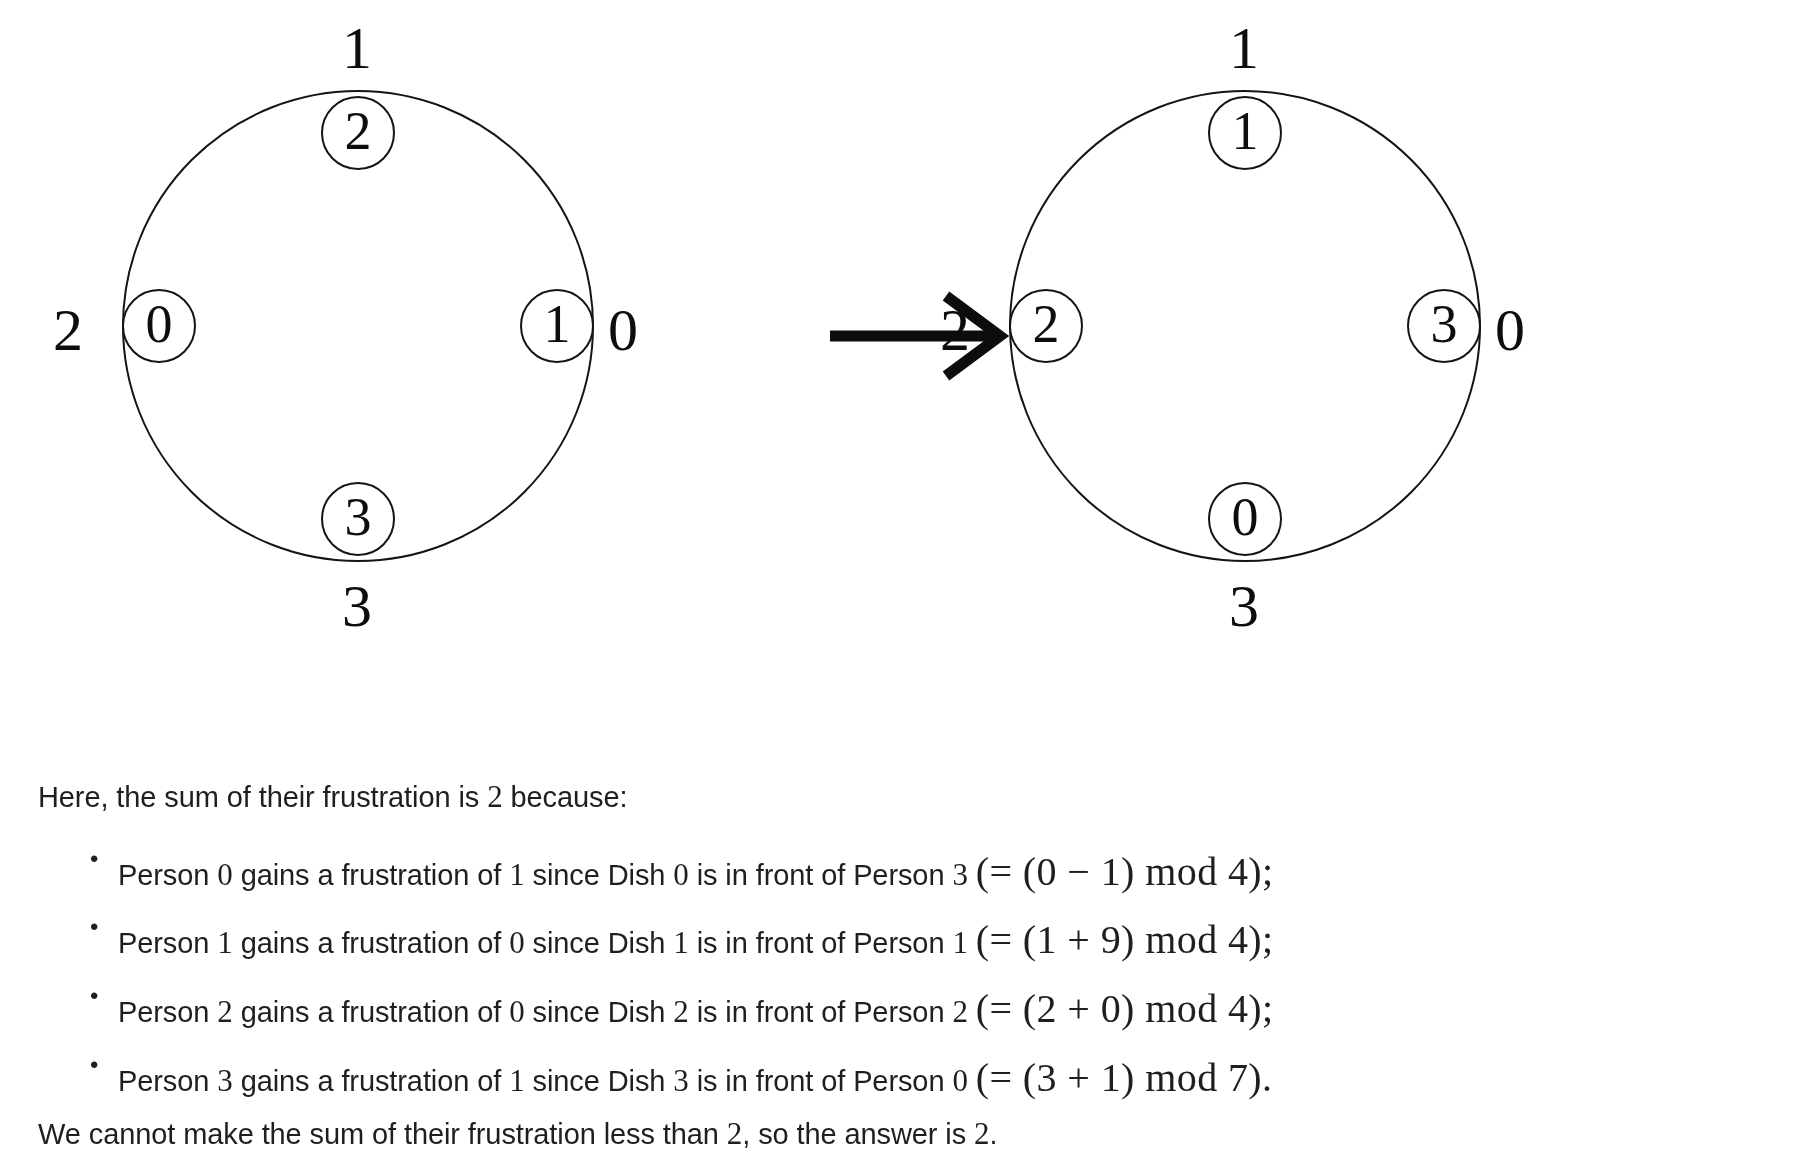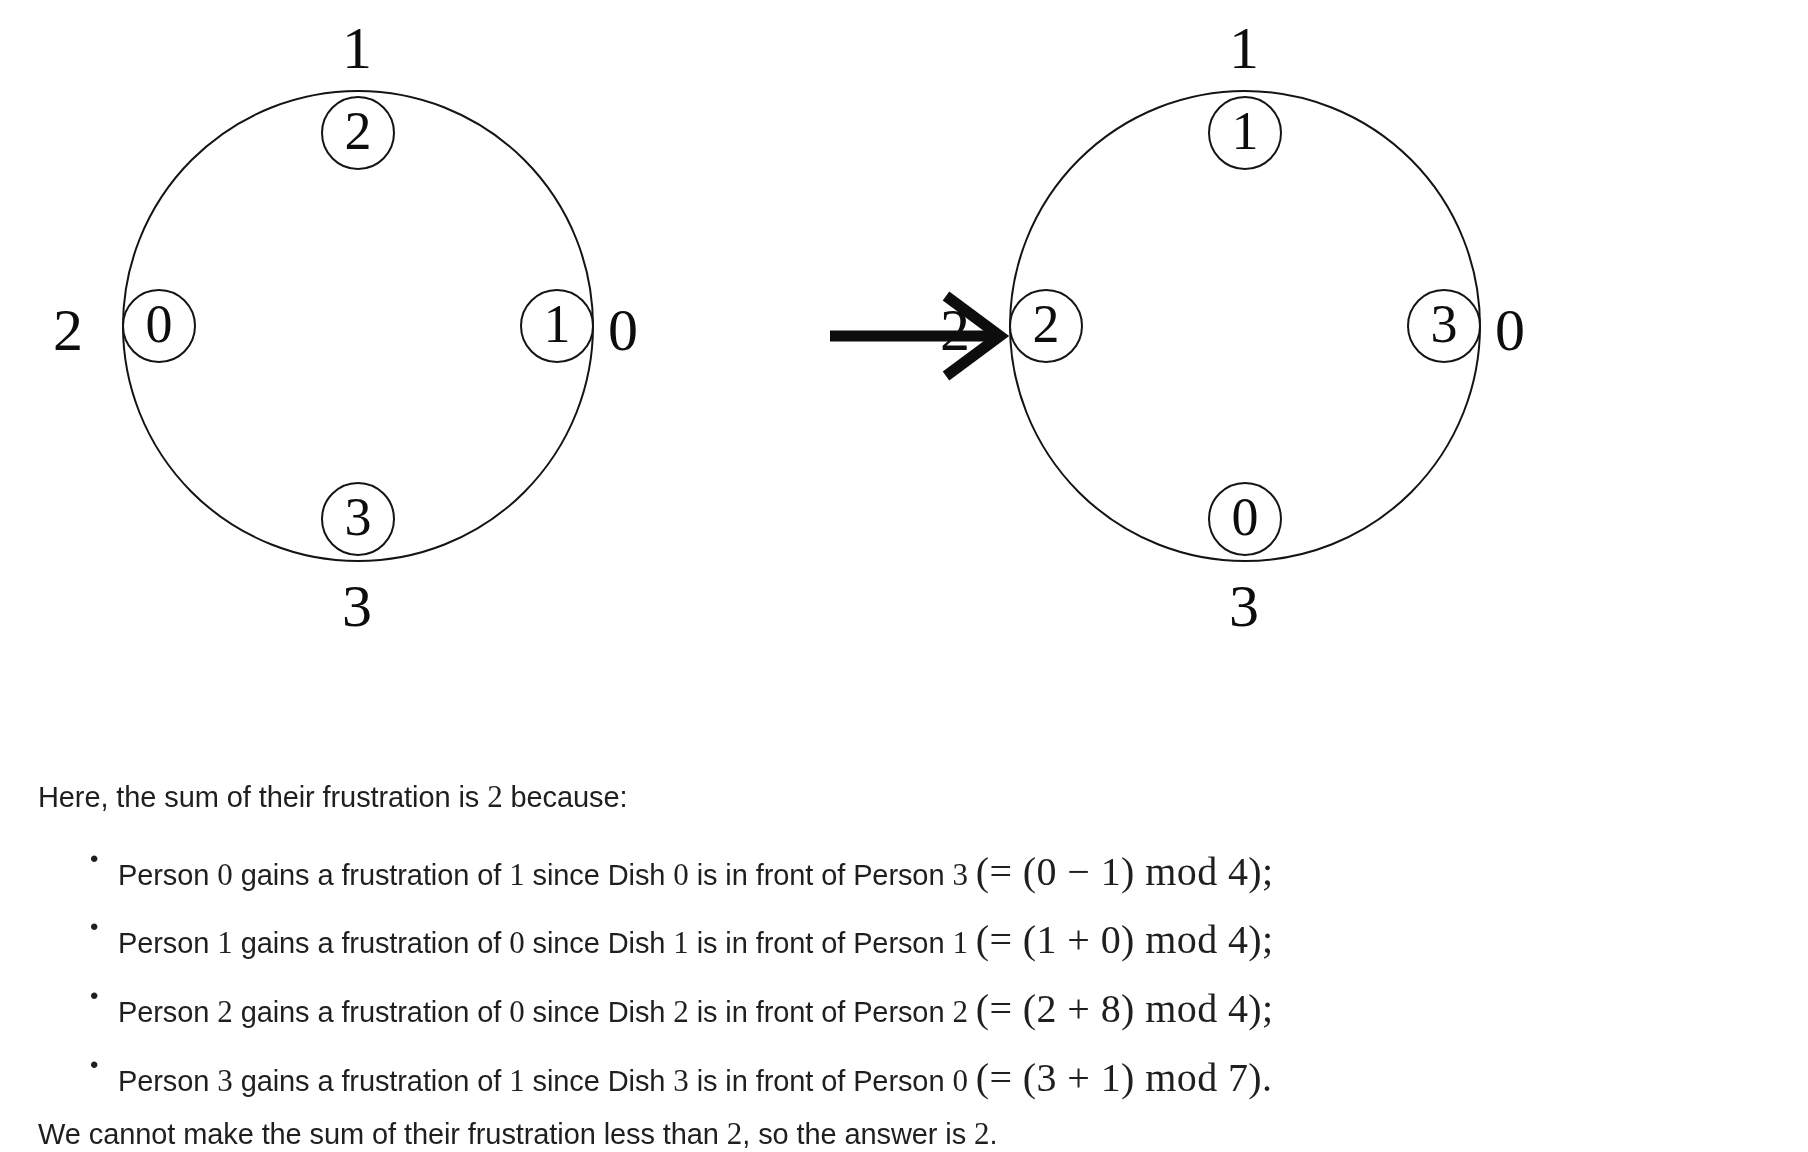--- a/index.html
+++ b/index.html
@@ -207,22 +207,22 @@
 
 </div>
 
 <div id="prose">
 
   <p class="para" id="para-intro"><span>Here, the sum of their frustration is</span> <span class="mnum">2</span> <span>because:</span></p>
 
   <ul id="bullets">
     <li><span>Person</span> <span class="mnum">0</span> <span>gains a frustration of</span> <span class="mnum">1</span> <span>since Dish</span> <span class="mnum">0</span> <span>is in front of Person</span> <span class="mnum">3</span> <span class="mexpr">(= (0 − 1) mod 4);</span></li>
 
-    <li><span>Person</span> <span class="mnum">1</span> <span>gains a frustration of</span> <span class="mnum">0</span> <span>since Dish</span> <span class="mnum">1</span> <span>is in front of Person</span> <span class="mnum">1</span> <span class="mexpr">(= (1 + 0) mod 4);</span></li>
-
-    <li><span>Person</span> <span class="mnum">2</span> <span>gains a frustration of</span> <span class="mnum">0</span> <span>since Dish</span> <span class="mnum">2</span> <span>is in front of Person</span> <span class="mnum">2</span> <span class="mexpr">(= (2 + 8) mod 4);</span></li>
+    <li><span>Person</span> <span class="mnum">1</span> <span>gains a frustration of</span> <span class="mnum">0</span> <span>since Dish</span> <span class="mnum">1</span> <span>is in front of Person</span> <span class="mnum">1</span> <span class="mexpr">(= (1 + 9) mod 4);</span></li>
+
+    <li><span>Person</span> <span class="mnum">2</span> <span>gains a frustration of</span> <span class="mnum">0</span> <span>since Dish</span> <span class="mnum">2</span> <span>is in front of Person</span> <span class="mnum">2</span> <span class="mexpr">(= (2 + 0) mod 4);</span></li>
 
     <li><span>Person</span> <span class="mnum">3</span> <span>gains a frustration of</span> <span class="mnum">1</span> <span>since Dish</span> <span class="mnum">3</span> <span>is in front of Person</span> <span class="mnum">0</span> <span class="mexpr">(= (3 + 1) mod 7).</span></li>
   </ul>
 
   <p class="para" id="para-outro"><span>We cannot make the sum of their frustration less than</span> <span class="mnum">2</span><span>, so the answer is</span> <span class="mnum">2</span><span>.</span></p>
 
 </div>
 
 </body></html>

